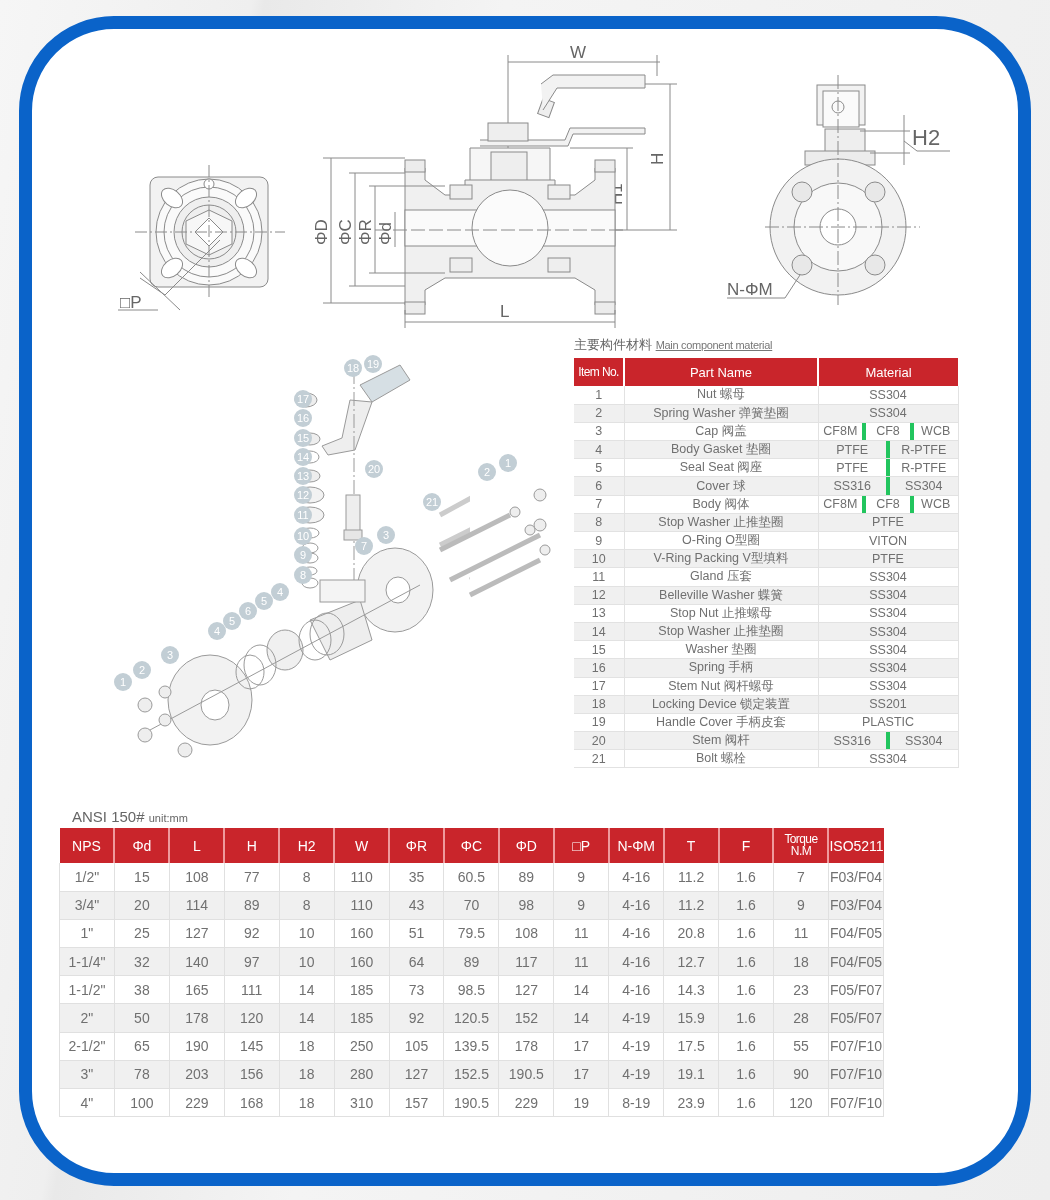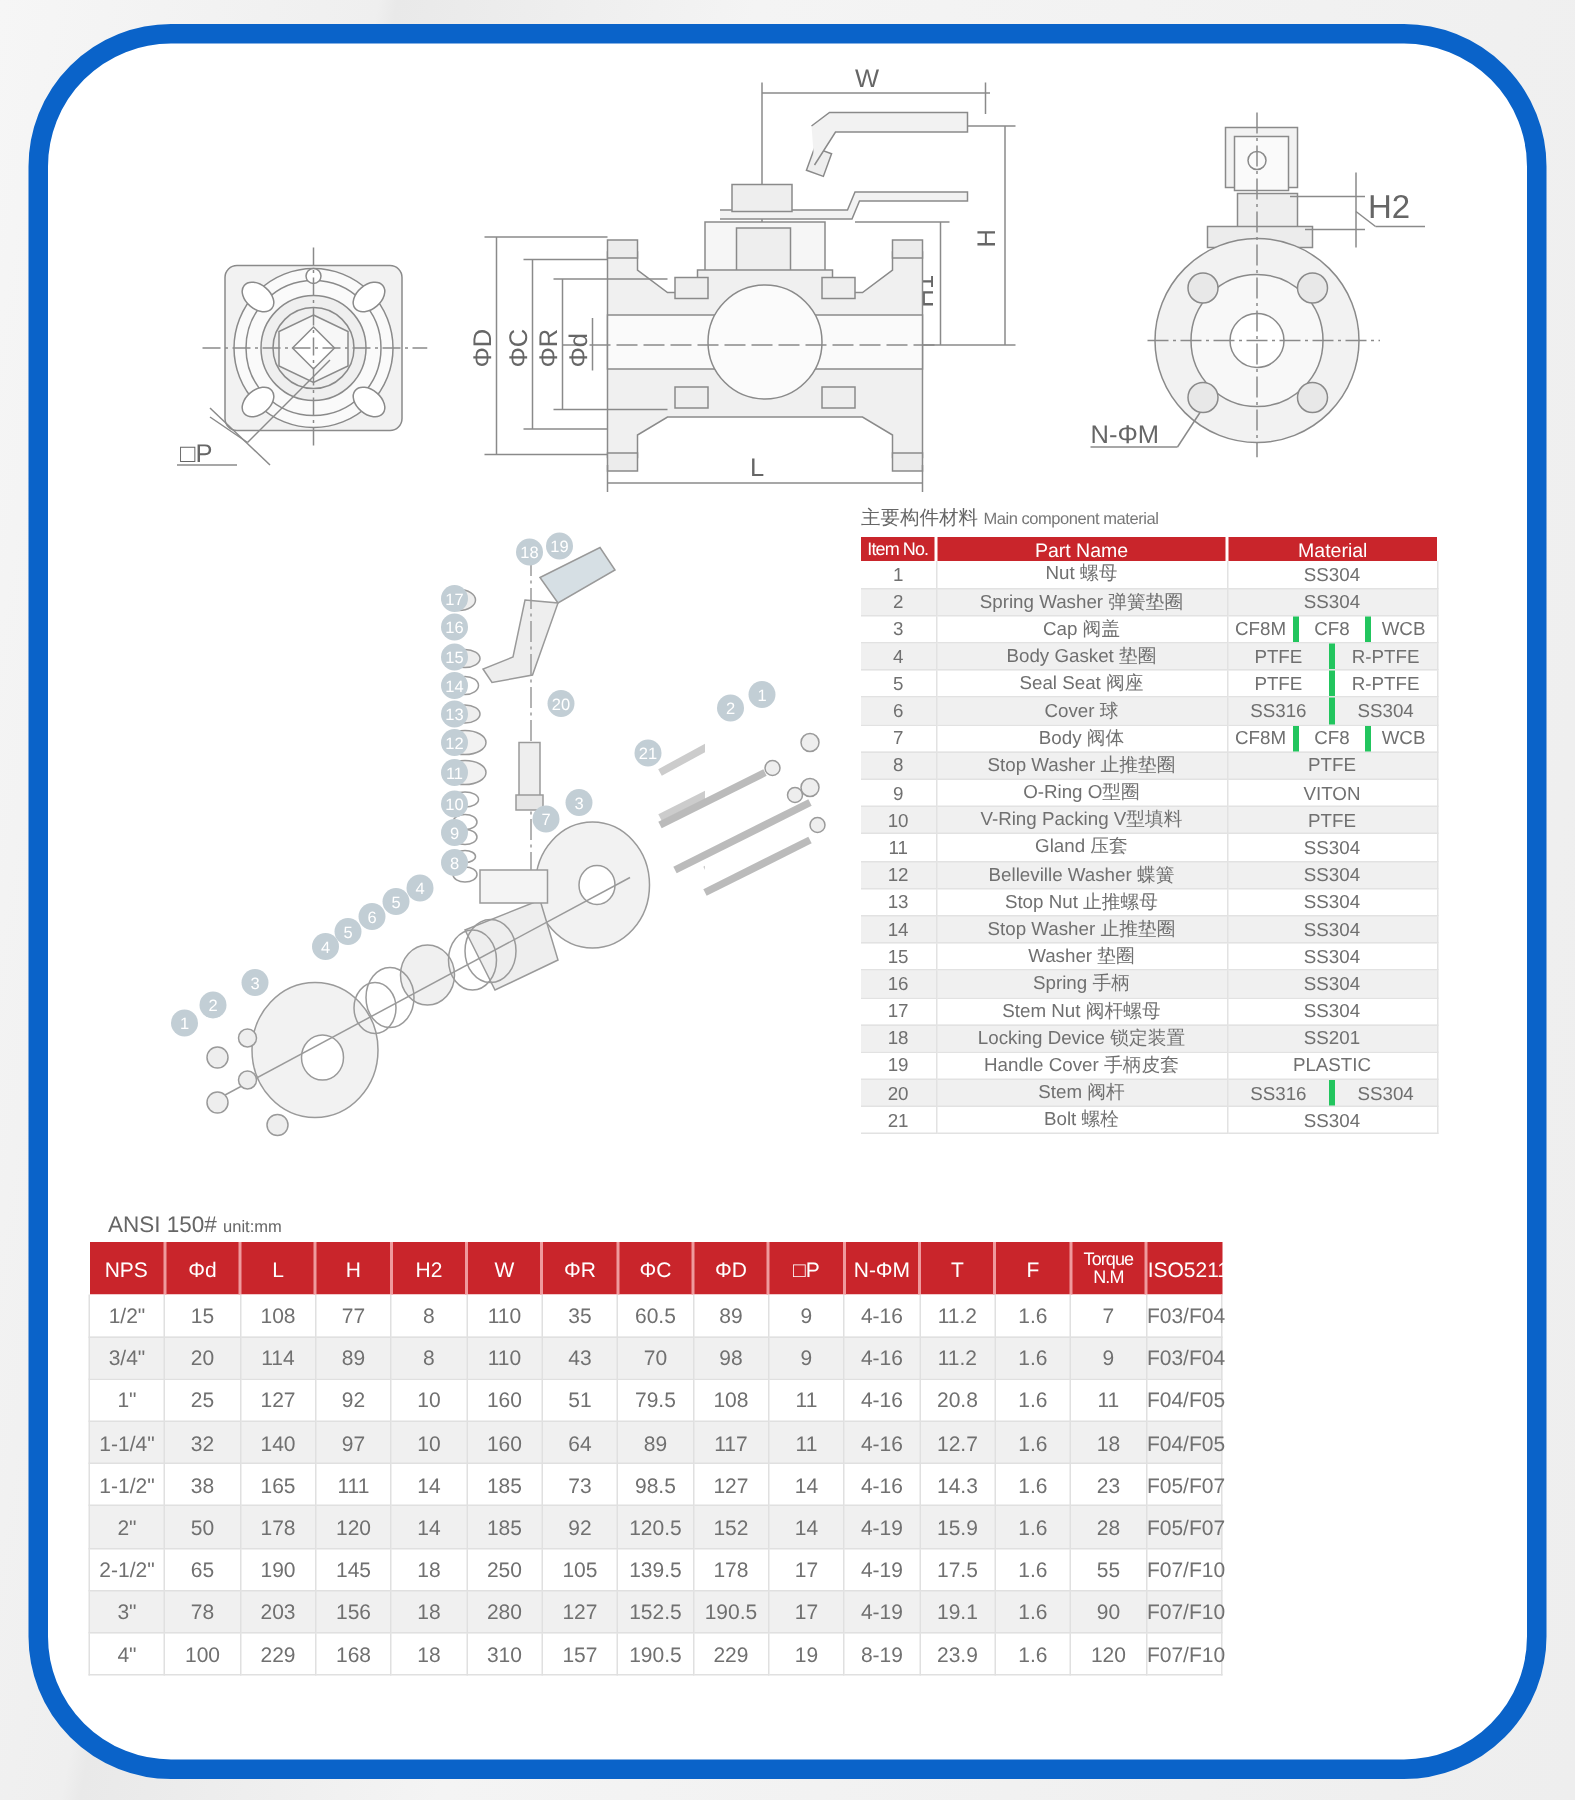--- a/index.html
+++ b/index.html
@@ -11,38 +11,38 @@
     border: 13px solid #0a63c9; border-radius: 95px; background: #fff; overflow: hidden; }
   .stage { position: absolute; left: -32px; top: -29px; width: 1050px; height: 1200px; }
 
   
   .drawing { position: absolute; }
   .drawing svg { display: block; }
   .dim-label { font-family: "Liberation Sans", sans-serif; fill: #666; font-size: 17px; }
 
   
   .comp-title { position: absolute; left: 574px; top: 336px; font-size: 13px; color: #666; white-space: nowrap; }
-  .comp-title .en { font-size: 11px; color: #777; letter-spacing: -0.3px; }
+  .comp-title .en { font-size: 11px; color: #777; letter-spacing: -0.3px; text-decoration: underline; }
   table { border-collapse: collapse; }
   .comp-table { position: absolute; left: 574px; top: 358px; width: 384px; table-layout: fixed; }
-  .comp-table th { background: #c9252b; color: #fff; font-weight: normal; font-size: 13px; height: 16px;
+  .comp-table th { background: #c9252b; color: #fff; font-weight: normal; font-size: 13px; height: 28px;
     border-right: 2px solid #fff; padding: 0; text-align: center; }
   .comp-table th:last-child { border-right: none; }
   .comp-table td { font-size: 12.5px; color: #707070; height: 18.2px; text-align: center; padding: 0;
     border-bottom: 1px solid #e2e2e2; border-right: 1px solid #e2e2e2; white-space: nowrap; }
   .comp-table tr.even td { background: #f0f0f0; }
   .comp-table tr.odd td { background: #fff; }
   .mat-split { display: flex; width: 100%; height: 100%; }
   .mat-split span { flex: 1; display: flex; align-items: center; justify-content: center; border-right: 4px solid #22c55e; }
   .mat-split span:last-child { border-right: none; text-align: right; }
 
   
   .ansi-title { position: absolute; left: 72px; top: 808px; font-size: 15px; color: #666; white-space: nowrap; }
   .ansi-title .unit { font-size: 11px; }
-  .ansi-table { position: absolute; left: 59px; top: 828px; width: 756px; table-layout: fixed; }
+  .ansi-table { position: absolute; left: 59px; top: 828px; width: 825px; table-layout: fixed; }
   .ansi-table th { background: #c9252b; color: #fff; font-weight: normal; font-size: 14px; height: 35px;
     border-right: 2px solid #ef9a9d; padding: 0; line-height: 1; }
   .ansi-table th:last-child { border-right: none; }
   .ansi-table th .small { font-size: 12px; letter-spacing: -0.6px; display: block; line-height: 0.95; }
   .ansi-table td { font-size: 14px; color: #707070; height: 28.2px; text-align: center; padding: 0;
     border-right: 1px solid #e0e0e0; border-bottom: 1px solid #e0e0e0; }
   .ansi-table td:first-child { border-left: 1px solid #e0e0e0; }
   .ansi-table tr.even td { background: #f0f0f0; }
   .ansi-table tr.odd td { background: #fff; }
 </style>

